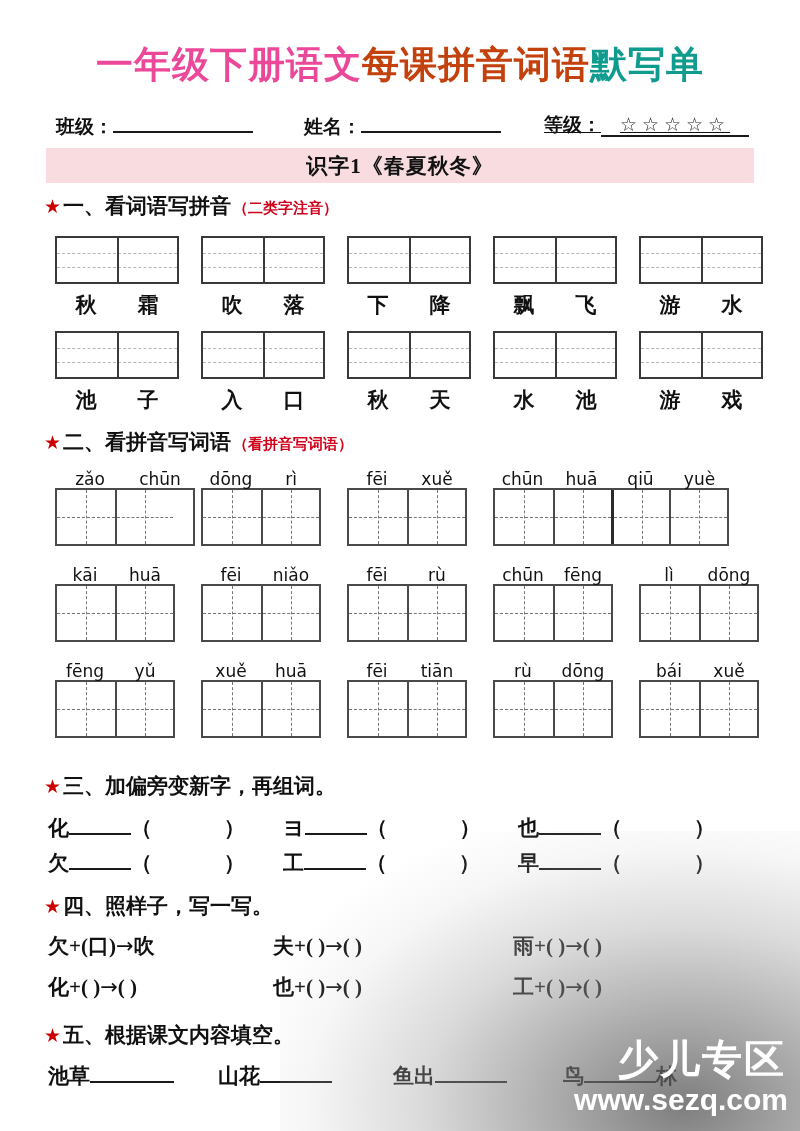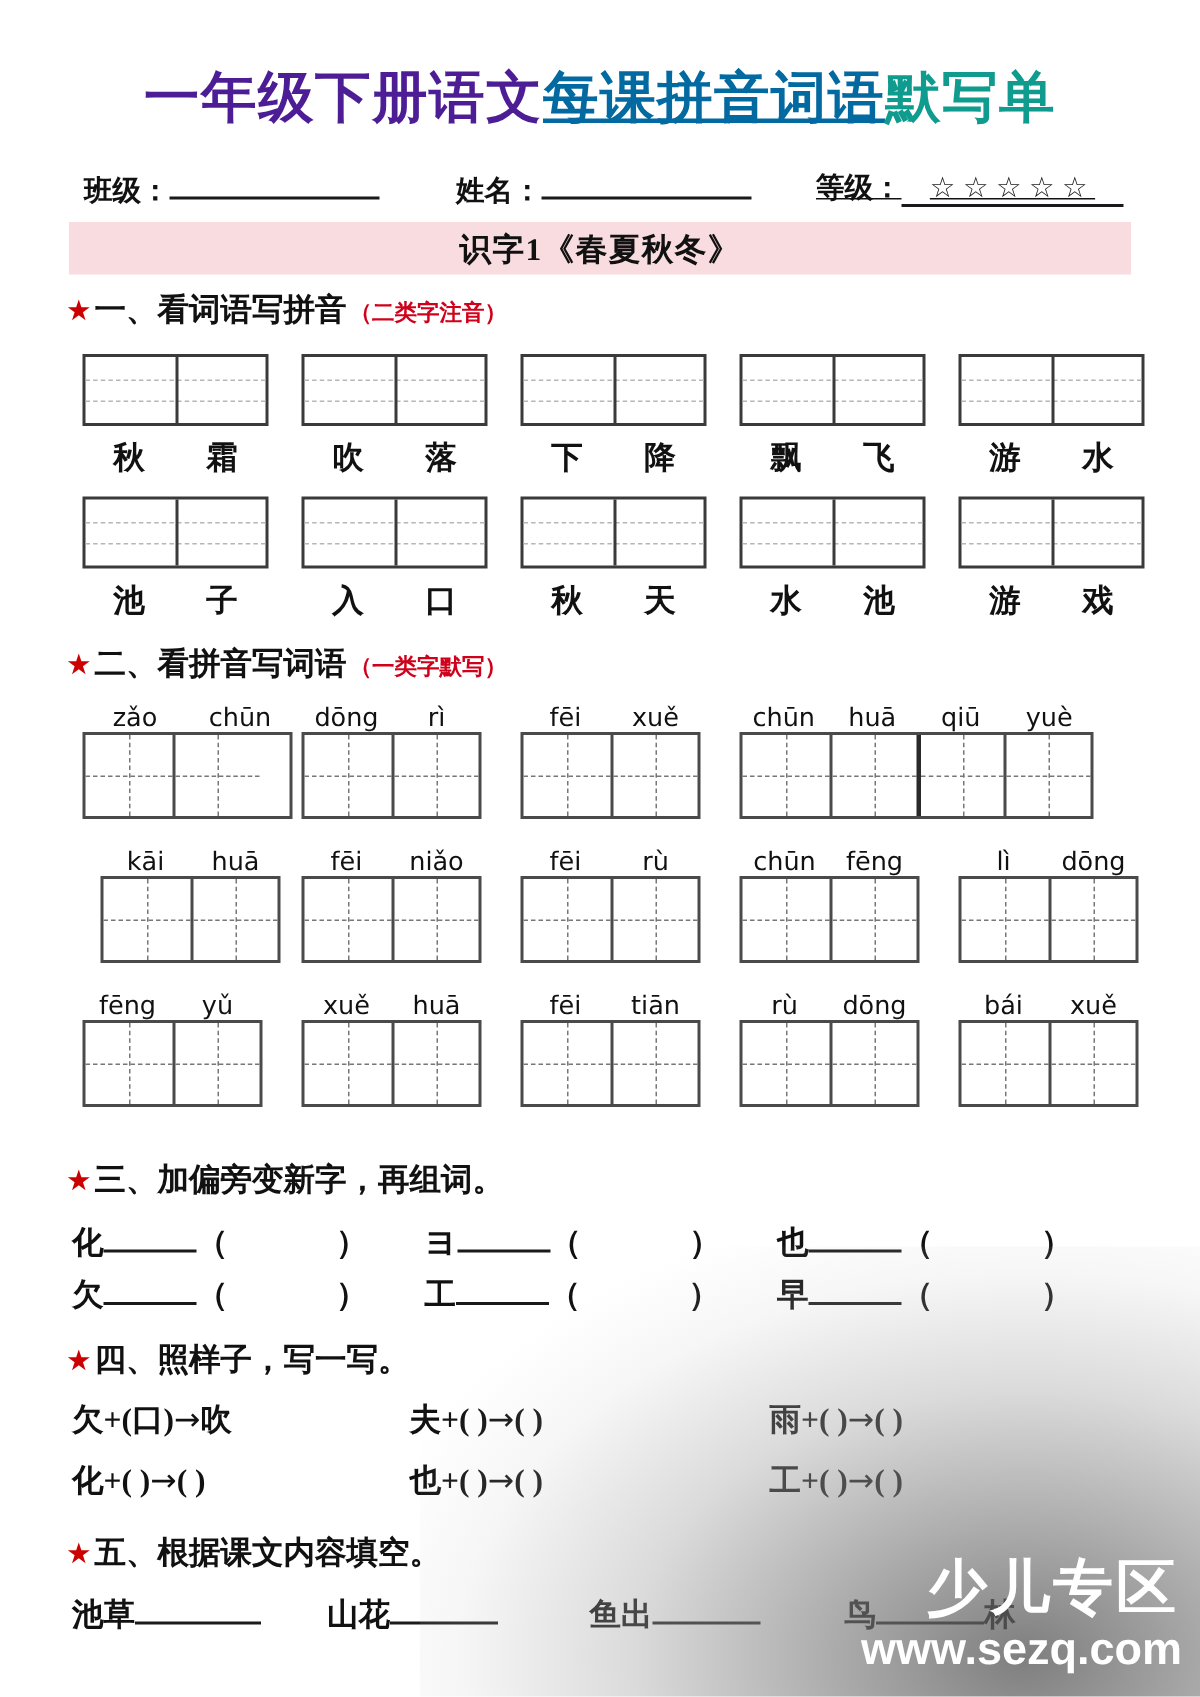--- a/index.html
+++ b/index.html
@@ -61,22 +61,22 @@
     position: absolute;
     top: 40px;
     left: 0;
     width: 800px;
     text-align: center;
     font-size: 37px;
     font-weight: bold;
     letter-spacing: 1px;
     white-space: nowrap;
   }
-  .t-black { color: #4c1d95; }
-  .t-red   { color: #0369a1; text-decoration: underline; }
+  .t-black { color: #ec4899; }
+  .t-red   { color: #c2410c; }
   .t-teal  { color: #0f9b8e; }
 
   
   .inforow {
     position: absolute;
     top: 112px;
     left: 56px;
     width: 690px;
     height: 30px;
     font-size: 19px;
@@ -385,21 +385,21 @@
         <div class="s1-word">
           <span>游</span>
           <span>戏</span>
         </div>
       </div>
     </div>
 
   <div class="sec-head" style="top:428px;">
     <span class="star">★</span>
     <span>二、看拼音写词语</span>
-    <span class="sec-note">（一类字默写）</span>
+    <span class="sec-note">（看拼音写词语）</span>
   </div>
 
   <div class="s2-row" id="s2r0" style="top:466px;">
       <div class="s2-group" style="left: 0px; width: 140px;">
         <div class="py-label">
           <span style="width: 50%;">zǎo</span>
           <span style="width: 50%;">chūn</span>
         </div>
         <div class="tzg">
           <div class="cell">
@@ -465,21 +465,21 @@
             <span class="ch"></span>
           </div>
           <div class="cell">
             <span class="cv"></span>
             <span class="ch"></span>
           </div>
         </div>
       </div>
     </div>
   <div class="s2-row" id="s2r1" style="top:562px;">
-      <div class="s2-group" style="left: 12px; width: 120px;">
+      <div class="s2-group" style="left: 0px; width: 120px;">
         <div class="py-label">
           <span style="width: 50%;">kāi</span>
           <span style="width: 50%;">huā</span>
         </div>
         <div class="tzg">
           <div class="cell">
             <span class="cv"></span>
             <span class="ch"></span>
           </div>
           <div class="cell">

